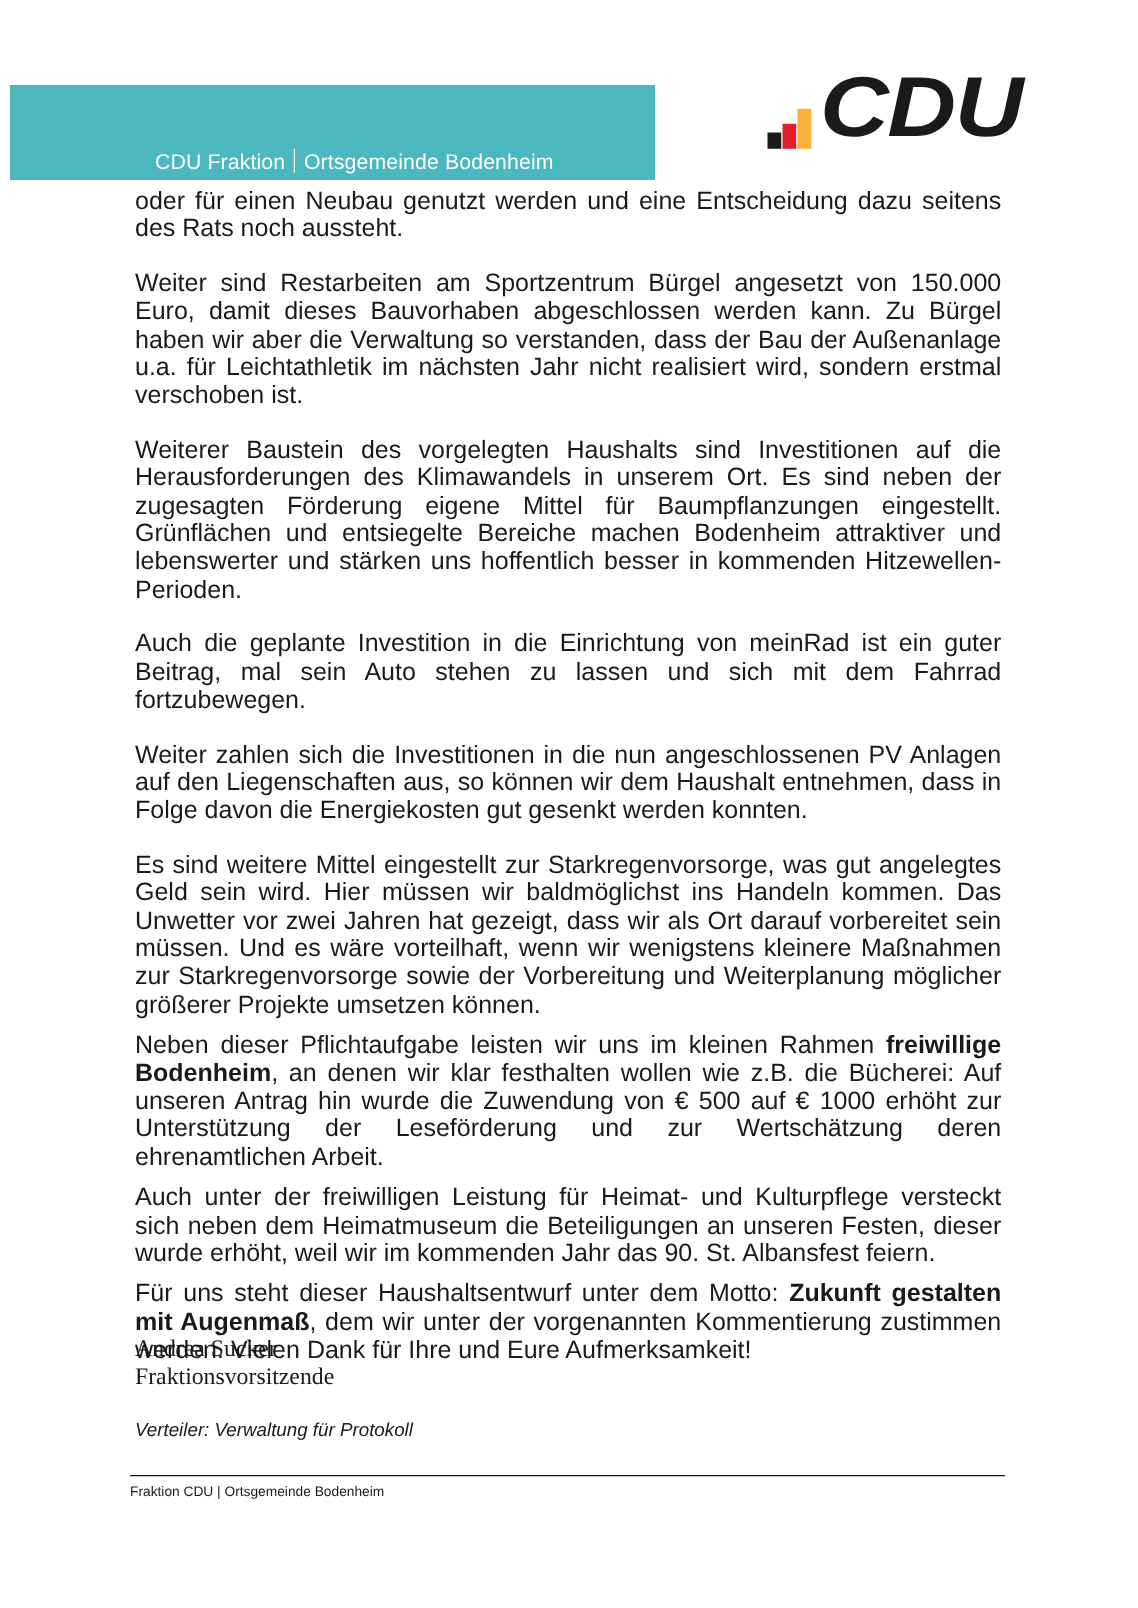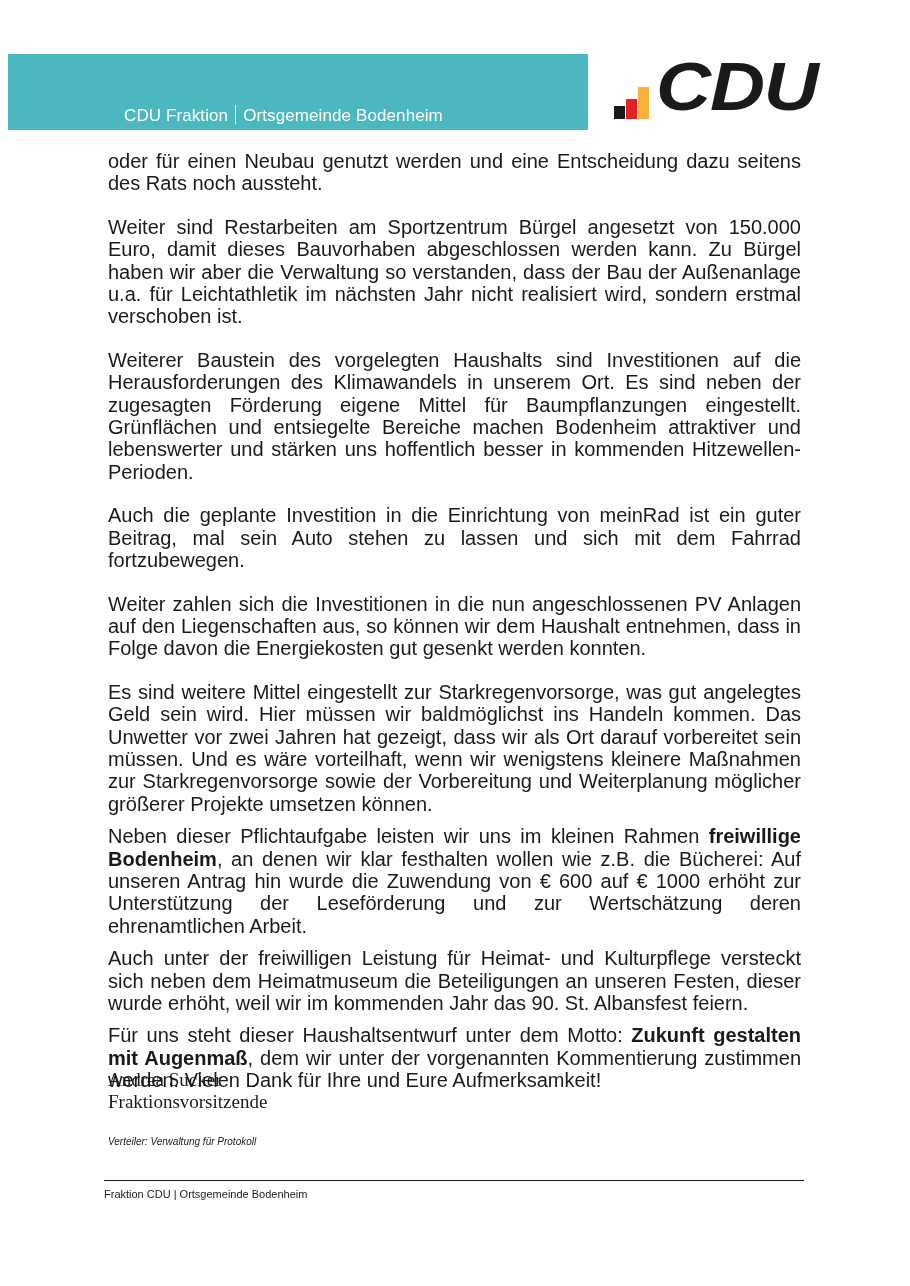--- a/index.html
+++ b/index.html
@@ -1,39 +1,39 @@
 <!DOCTYPE html>
 <html><head>
   <meta charset="utf-8">
   <style>
     html, body { margin: 0; padding: 0; background: #ffffff; }
     body { width: 910px; height: 1286px; position: relative; overflow: hidden;
            font-family: "Liberation Sans", sans-serif; color: #1a1a1a; }
-    .header-band { position: absolute; left: 8px; top: 54px; width: 580px; height: 76px;
+    .header-band { position: absolute; left: 8px; top: 68px; width: 516px; height: 76px;
                    background: #4bb8c0; }
     .header-text { position: absolute; left: 116px; bottom: 4px; color: #ffffff;
                    font-size: 17px; letter-spacing: 0.1px; white-space: nowrap; }
     .header-text .sep { display: inline-block; width: 1px; height: 19px; background: #ffffff;
                         vertical-align: -3px; margin: 0 7px; }
     .logo { position: absolute; left: 614px; top: 62px; width: 245px; height: 58px; }
     .logo .bar { position: absolute; bottom: 1px; width: 11px; }
     .logo .bar.b1 { left: 0; height: 13px; background: #1a1a1a; }
     .logo .bar.b2 { left: 12px; height: 20px; background: #e2202a; }
     .logo .bar.b3 { left: 24px; height: 32px; background: #fbb03b; }
     .logo .word { position: absolute; left: 42px; top: -10px; font-size: 68px; font-weight: bold;
                   font-style: italic; color: #1a1a1a; letter-spacing: -1px; line-height: 1;
                   font-family: "Liberation Sans", sans-serif; transform: scaleX(1.12); transform-origin: left; }
     .content { position: absolute; left: 108px; top: 150px; width: 693px; font-size: 20px;
                line-height: 22.4px; text-align: justify; }
     .content p { margin: 0; }
     .gap-lg { margin-bottom: 21px !important; }
     .gap-sm { margin-bottom: 10px !important; }
     .content b { font-weight: bold; }
     .sig { position: absolute; left: 108px; top: 1069px; font-size: 19px; line-height: 22px; font-family: Liberation Serif, serif; }
-    .dist { position: absolute; left: 108px; top: 1136px; font-size: 10px; font-style: italic; }
+    .dist { position: absolute; left: 108px; top: 1136px; font-size: 15px; font-style: italic; }
     .footer-rule { position: absolute; left: 104px; top: 1180px; width: 700px; height: 1px; background: #1a1a1a; }
     .footer { position: absolute; left: 104px; top: 1187px; width: 700px; text-align: left;
               font-size: 11px; line-height: 14.5px; color: #1a1a1a; }
   </style>
 </head>
 <body>
 
 <div class="header-band">
   <div class="header-text">
     <span>CDU Fraktion</span><span class="sep"></span><span>Ortsgemeinde Bodenheim</span>
@@ -47,21 +47,21 @@
   <div class="word">CDU</div>
 </div>
 
 <div class="content">
   <p class="gap-lg">oder für einen Neubau genutzt werden und eine Entscheidung dazu seitens des Rats noch aussteht.</p>
   <p class="gap-lg">Weiter sind Restarbeiten am Sportzentrum Bürgel angesetzt von 150.000 Euro, damit dieses Bauvorhaben abgeschlossen werden kann. Zu Bürgel haben wir aber die Verwaltung so verstanden, dass der Bau der Außenanlage u.a. für Leichtathletik im nächsten Jahr nicht realisiert wird, sondern erstmal verschoben ist.</p>
   <p class="gap-lg">Weiterer Baustein des vorgelegten Haushalts sind Investitionen auf die Herausforderungen des Klimawandels in unserem Ort. Es sind neben der zugesagten Förderung eigene Mittel für Baumpflanzungen eingestellt. Grünflächen und entsiegelte Bereiche machen Bodenheim attraktiver und lebenswerter und stärken uns hoffentlich besser in kommenden Hitzewellen-Perioden.</p>
   <p class="gap-lg">Auch die geplante Investition in die Einrichtung von meinRad ist ein guter Beitrag, mal sein Auto stehen zu lassen und sich mit dem Fahrrad fortzubewegen.</p>
   <p class="gap-lg">Weiter zahlen sich die Investitionen in die nun angeschlossenen PV Anlagen auf den Liegenschaften aus, so können wir dem Haushalt entnehmen, dass in Folge davon die Energiekosten gut gesenkt werden konnten.</p>
   <p class="gap-sm">Es sind weitere Mittel eingestellt zur Starkregenvorsorge, was gut angelegtes Geld sein wird. Hier müssen wir baldmöglichst ins Handeln kommen. Das Unwetter vor zwei Jahren hat gezeigt, dass wir als Ort darauf vorbereitet sein müssen. Und es wäre vorteilhaft, wenn wir wenigstens kleinere Maßnahmen zur Starkregenvorsorge sowie der Vorbereitung und Weiterplanung möglicher größerer Projekte umsetzen können.</p>
-  <p class="gap-sm"><span>Neben dieser Pflichtaufgabe leisten wir uns im kleinen Rahmen </span><b>freiwillige Bodenheim</b><span>, an denen wir klar festhalten wollen wie z.B. die Bücherei: Auf unseren Antrag hin wurde die Zuwendung von € 600 auf € 1000 erhöht zur Unterstützung der Leseförderung und zur Wertschätzung deren ehrenamtlichen Arbeit.</span></p>
+  <p class="gap-sm"><span>Neben dieser Pflichtaufgabe leisten wir uns im kleinen Rahmen </span><b>freiwillige Bodenheim</b><span>, an denen wir klar festhalten wollen wie z.B. die Bücherei: Auf unseren Antrag hin wurde die Zuwendung von € 500 auf € 1000 erhöht zur Unterstützung der Leseförderung und zur Wertschätzung deren ehrenamtlichen Arbeit.</span></p>
   <p class="gap-sm">Auch unter der freiwilligen Leistung für Heimat- und Kulturpflege versteckt sich neben dem Heimatmuseum die Beteiligungen an unseren Festen, dieser wurde erhöht, weil wir im kommenden Jahr das 90. St. Albansfest feiern.</p>
   <p><span>Für uns steht dieser Haushaltsentwurf unter dem Motto: </span><b>Zukunft gestalten mit Augenmaß</b><span>, dem wir unter der vorgenannten Kommentierung zustimmen werden. Vielen Dank für Ihre und Eure Aufmerksamkeit!</span></p>
 </div>
 
 <div class="sig">
   <div>Andrea Sucker</div>
   <div>Fraktionsvorsitzende</div>
 </div>
 
 <div class="dist">Verteiler: Verwaltung für Protokoll</div>

